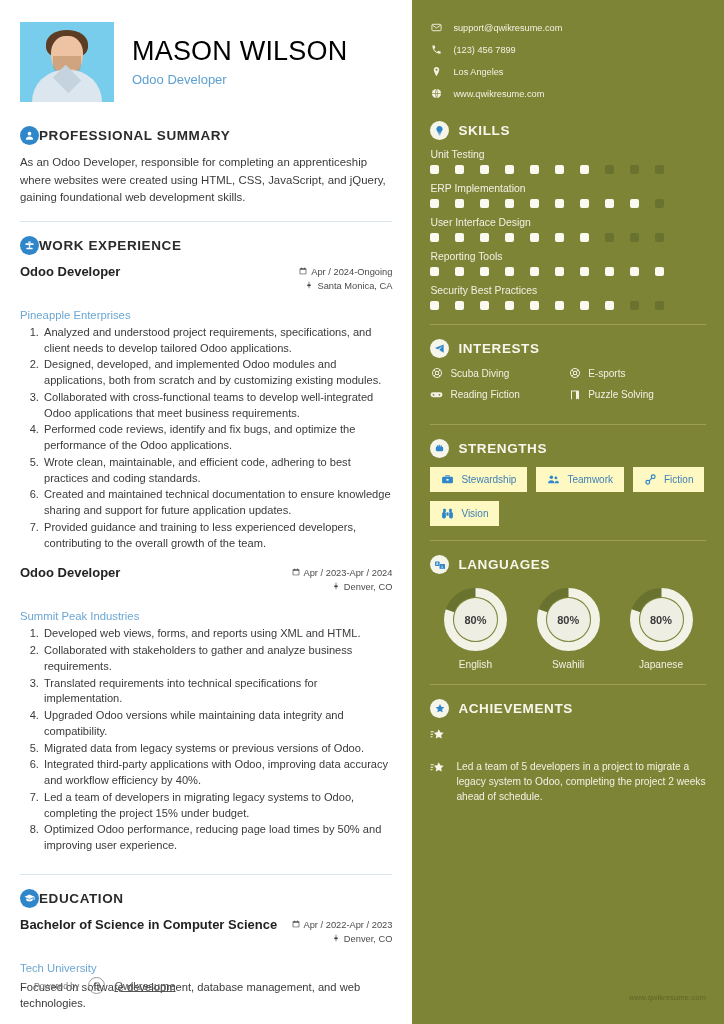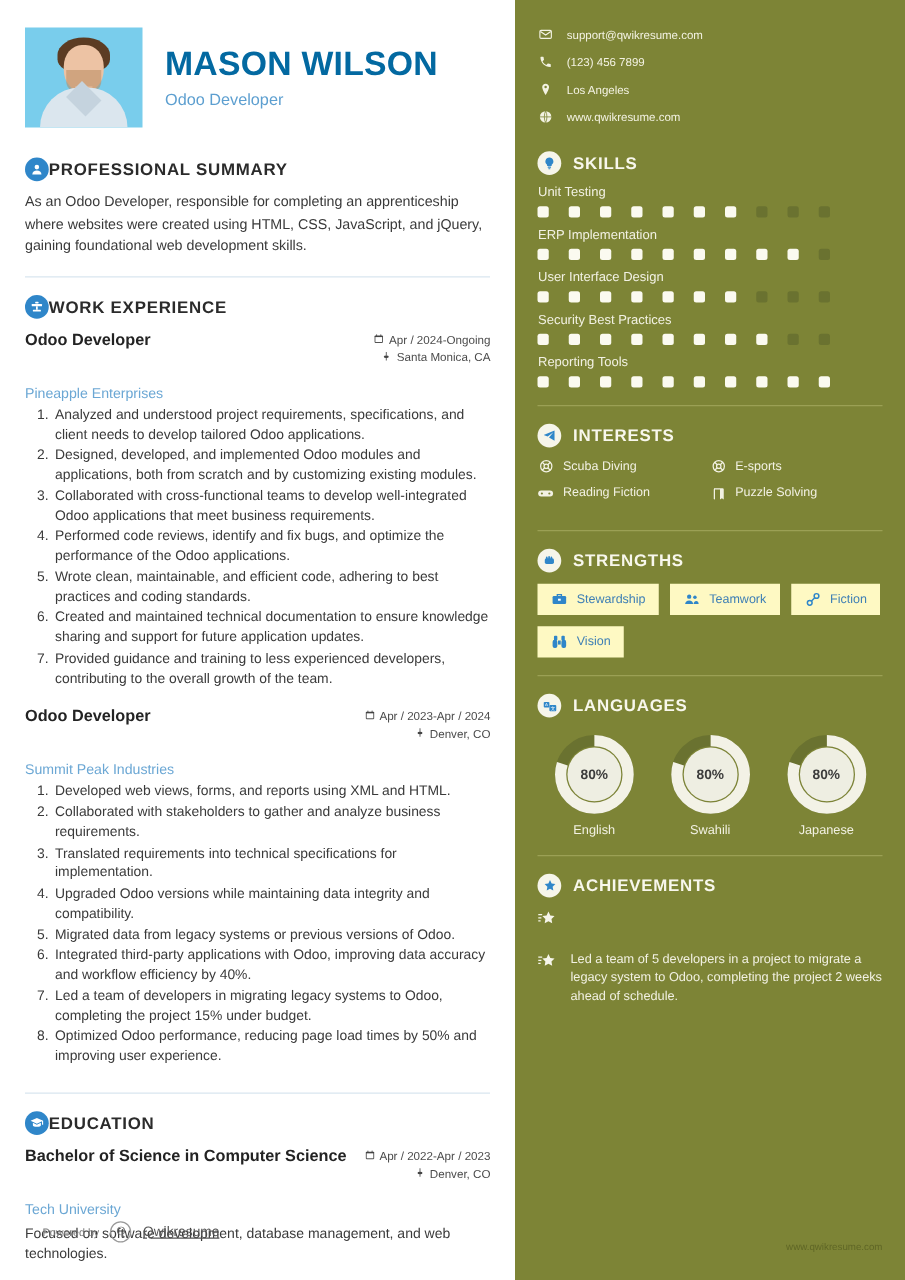--- a/index.html
+++ b/index.html
@@ -26,21 +26,21 @@
     position: relative; overflow: hidden;
   }
   .photo .hair { position:absolute; left:26px; top:8px; width:42px; height:28px; background:#5c3c23; border-radius:50% 50% 38% 38%; }
   .photo .face { position:absolute; left:31px; top:14px; width:32px; height:38px; background:#edc3a4; border-radius:45% 45% 48% 48%; }
   .photo .beard{ position:absolute; left:33px; top:34px; width:28px; height:19px; background:#b88a60; border-radius:0 0 50% 50%; opacity:.55;}
   .photo .body { position:absolute; left:12px; bottom:0; width:70px; height:32px; background:#dbe6ee; border-radius:34px 34px 0 0; }
   .photo .collar{position:absolute; left:36px; bottom:14px; width:22px; height:18px; background:#c5d3de; transform:rotate(45deg);}
   .photo .neck { position:absolute; left:40px; top:47px; width:14px; height:12px; background:#e0b391; }
 
   .name {
-    font-size: 27px; font-weight: 700; color: #0369a1;
+    font-size: 27px; font-weight: 400; color: #000000;
     letter-spacing: 0.2px; line-height: 1.05;
   }
   .role { font-size: 13px; color: #5d9fd0; margin-top: 6px; }
 
   .sec-head { display: flex; align-items: center; gap: 0; margin-bottom: 9px; }
   .sec-ico {
     width: 19px; height: 19px; border-radius: 50%;
     background: #2f86c9; flex: 0 0 19px;
     display: flex; align-items: center; justify-content: center;
     color: #fff; font-size: 10px; line-height: 1;
@@ -414,47 +414,47 @@
               <span class="dot"></span>
               <span class="dot"></span>
               <span class="dot"></span>
               <span class="dot"></span>
               <span class="dot off"></span>
               <span class="dot off"></span>
               <span class="dot off"></span>
             </div>
           </div>
           <div class="skill">
+            <div class="skill-name">Reporting Tools</div>
+            <div class="dots">
+              <span class="dot"></span>
+              <span class="dot"></span>
+              <span class="dot"></span>
+              <span class="dot"></span>
+              <span class="dot"></span>
+              <span class="dot"></span>
+              <span class="dot"></span>
+              <span class="dot"></span>
+              <span class="dot"></span>
+              <span class="dot"></span>
+            </div>
+          </div>
+          <div class="skill">
             <div class="skill-name">Security Best Practices</div>
             <div class="dots">
               <span class="dot"></span>
               <span class="dot"></span>
               <span class="dot"></span>
               <span class="dot"></span>
               <span class="dot"></span>
               <span class="dot"></span>
               <span class="dot"></span>
               <span class="dot"></span>
               <span class="dot off"></span>
               <span class="dot off"></span>
-            </div>
-          </div>
-          <div class="skill">
-            <div class="skill-name">Reporting Tools</div>
-            <div class="dots">
-              <span class="dot"></span>
-              <span class="dot"></span>
-              <span class="dot"></span>
-              <span class="dot"></span>
-              <span class="dot"></span>
-              <span class="dot"></span>
-              <span class="dot"></span>
-              <span class="dot"></span>
-              <span class="dot"></span>
-              <span class="dot"></span>
             </div>
           </div>
         </div>
     </div>
 
     <div class="rdiv"></div>
 
     <div class="rsec">
       <div class="rsec-head">
         <span class="rsec-ico">

